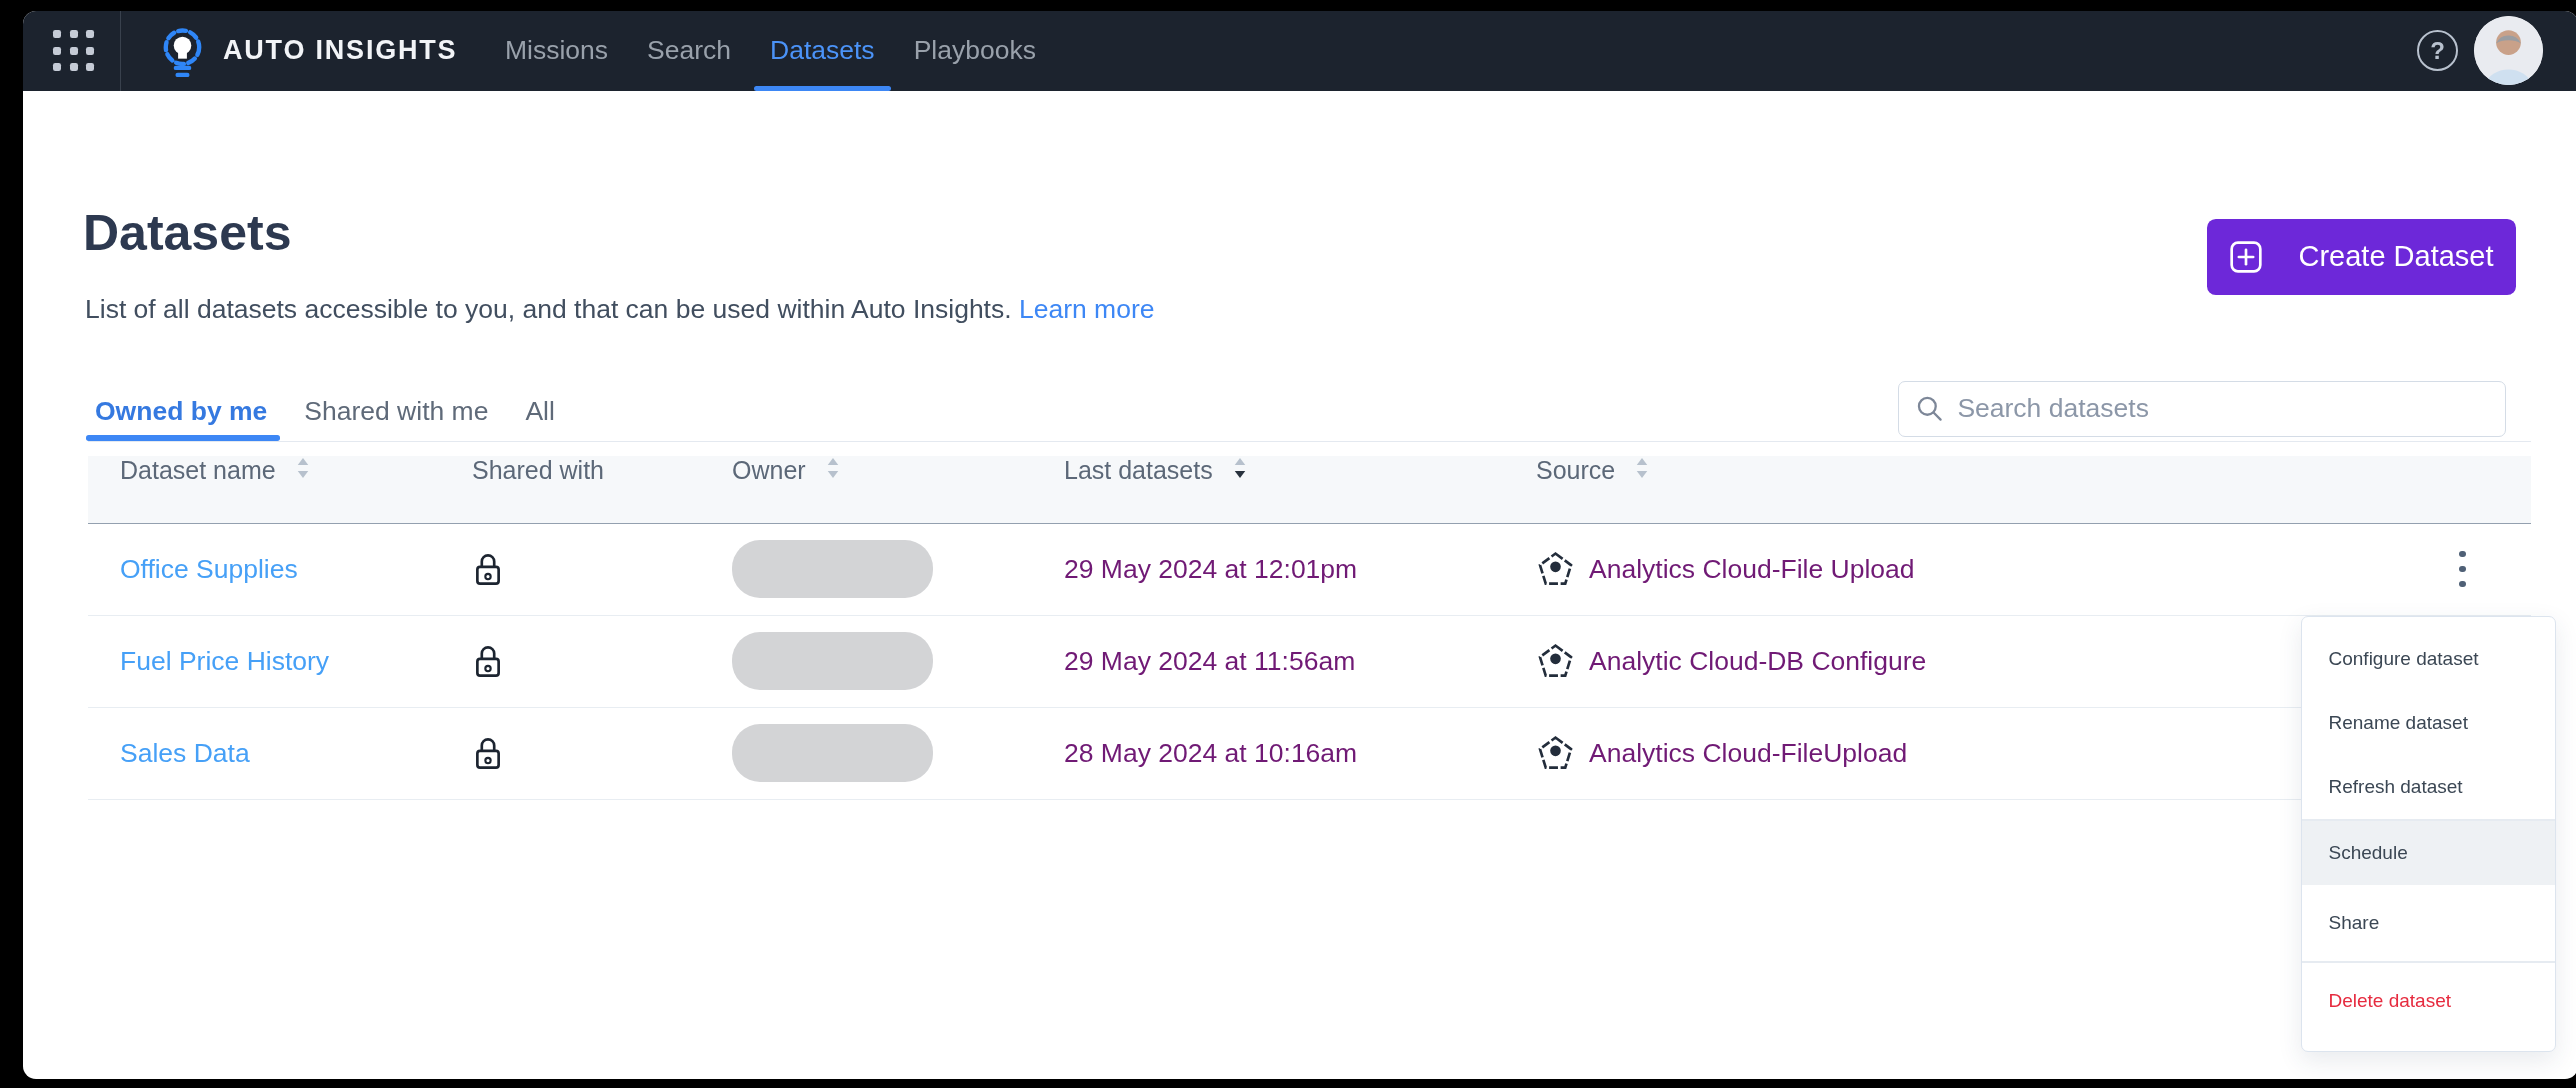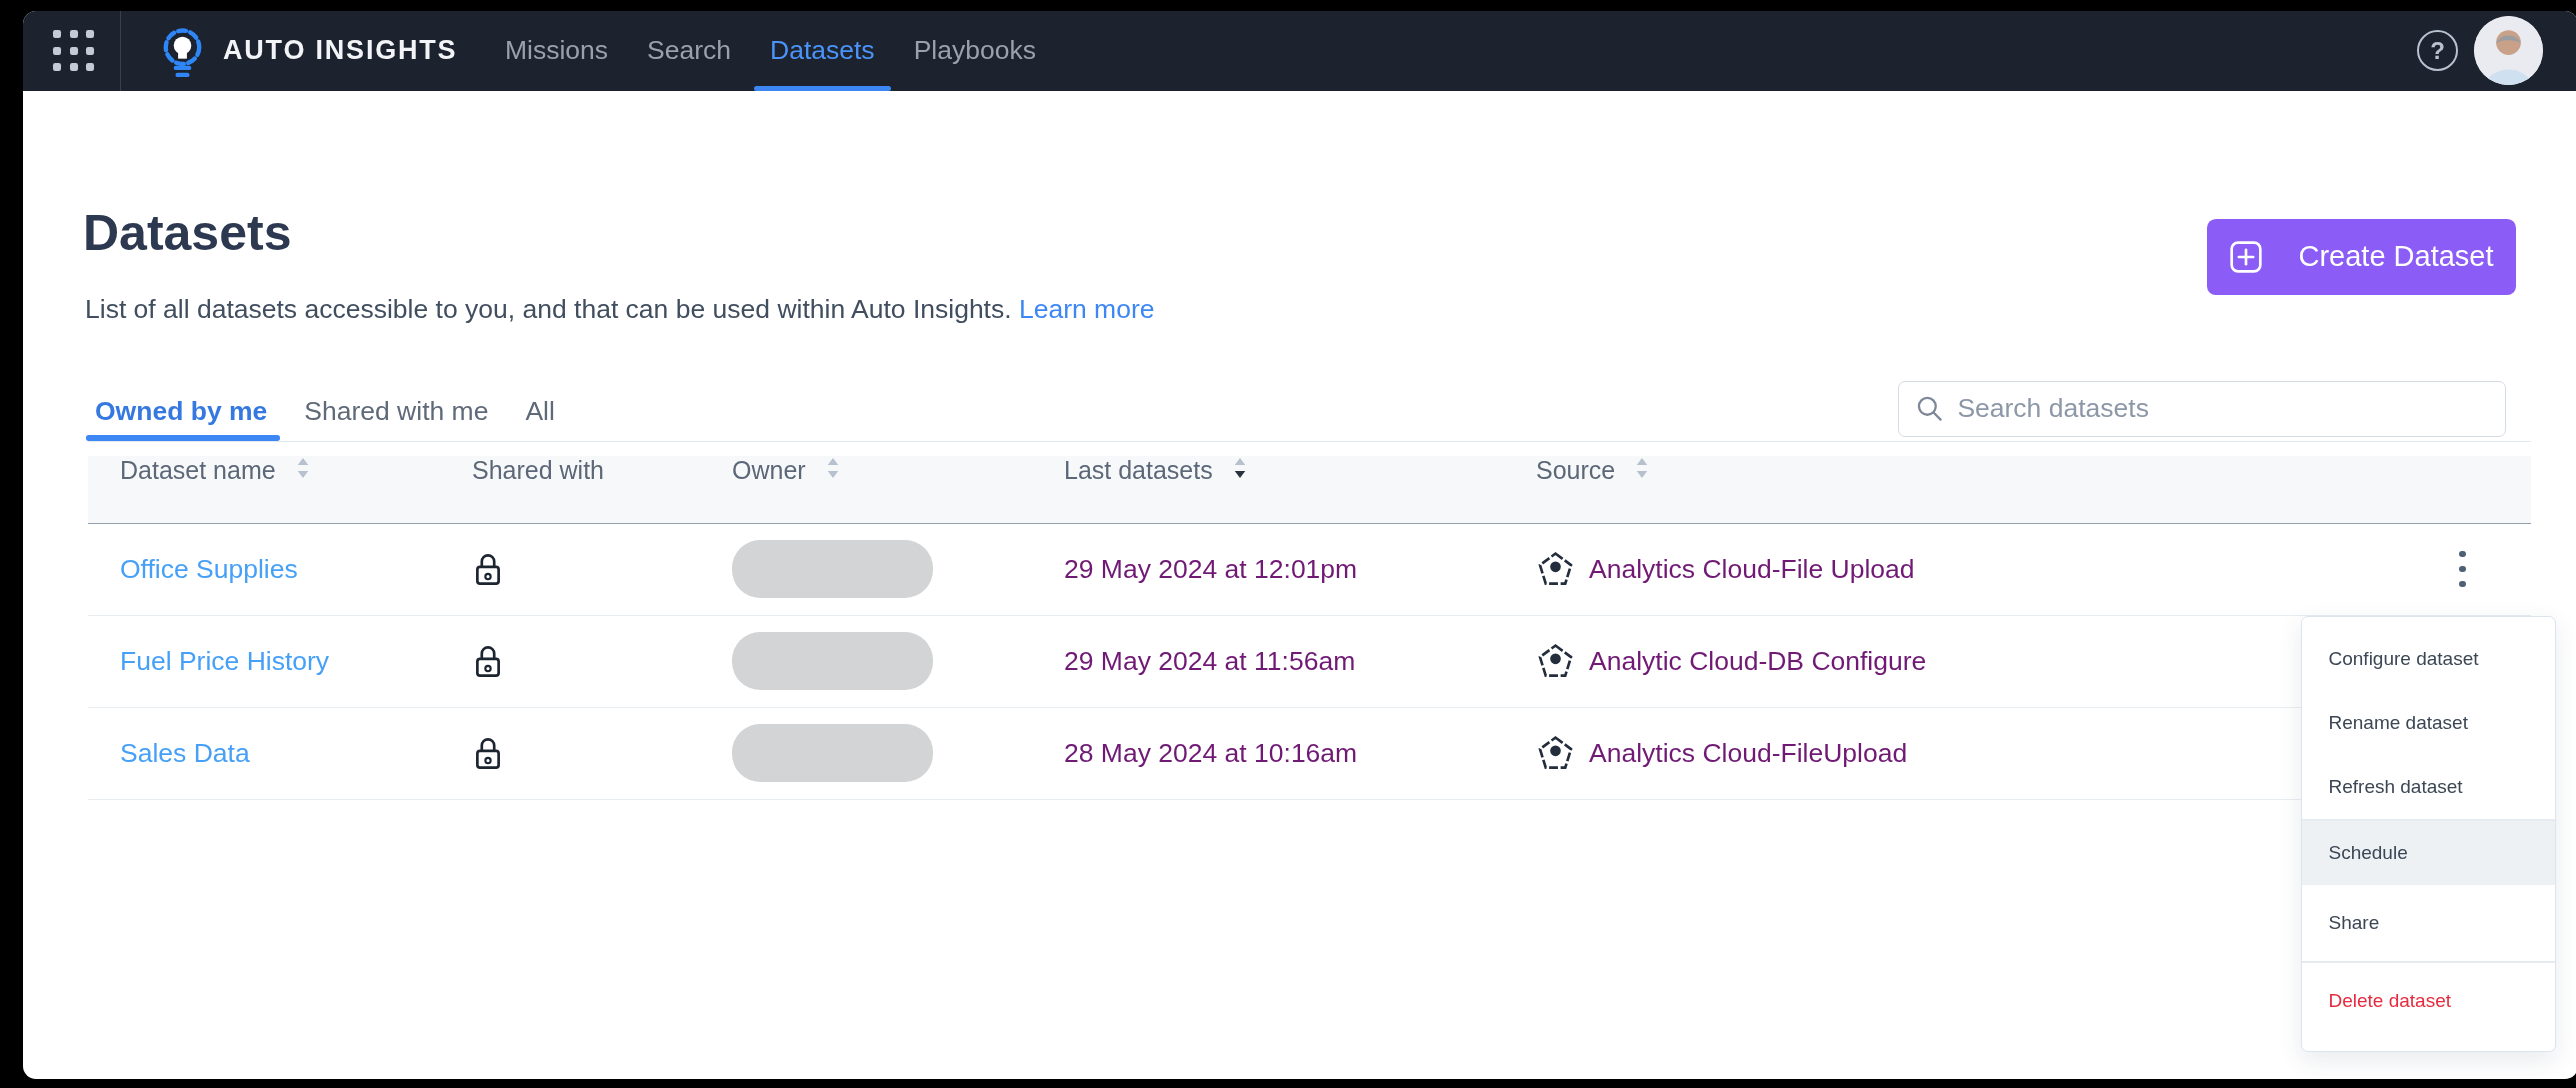--- a/index.html
+++ b/index.html
@@ -28,21 +28,21 @@
   .help-icon { width:41px; height:41px; border:2.7px solid #b8c1ce; border-radius:50%;
                color:#b8c1ce; font-size:24px; font-weight:700; display:flex; align-items:center;
                justify-content:center; cursor:pointer; }
   .avatar { width:69px; height:69px; border-radius:50%; overflow:hidden; background:#e9ebf0; cursor:pointer; }
 
   
   .page-title { position:absolute; left:60px; top:193px; font-size:50px; font-weight:600; color:#2d3950; }
   .page-sub { position:absolute; left:62px; top:283px; font-size:26.5px; color:#414e5f; }
   .learn-more { color:#3d87f5; cursor:pointer; }
   .create-btn { position:absolute; left:2184px; top:208px; width:309px; height:76px;
-                background:#8b5cf6; border:none; border-radius:8.8px; color:#fff;
+                background:#6d28d9; border:none; border-radius:8.8px; color:#fff;
                 font-size:29px; font-family:inherit; display:flex; align-items:center;
                 justify-content:center; gap:35px; cursor:pointer; }
 
   
   .tabs-bar { position:absolute; left:72px; top:372px; height:58px; display:flex; gap:37px; }
   .tab { position:relative; height:100%; display:flex; align-items:center; font-size:26.5px;
          font-weight:500; color:#5f6a79; cursor:pointer;text-align:center; }
   .tab.active { color:#3579e0; font-weight:700; }
   .tab.active::after { content:""; position:absolute; left:-8.8px; right:-12.4px; bottom:0;
                        height:5.3px; background:#3d87f5; border-radius:2.7px; }

